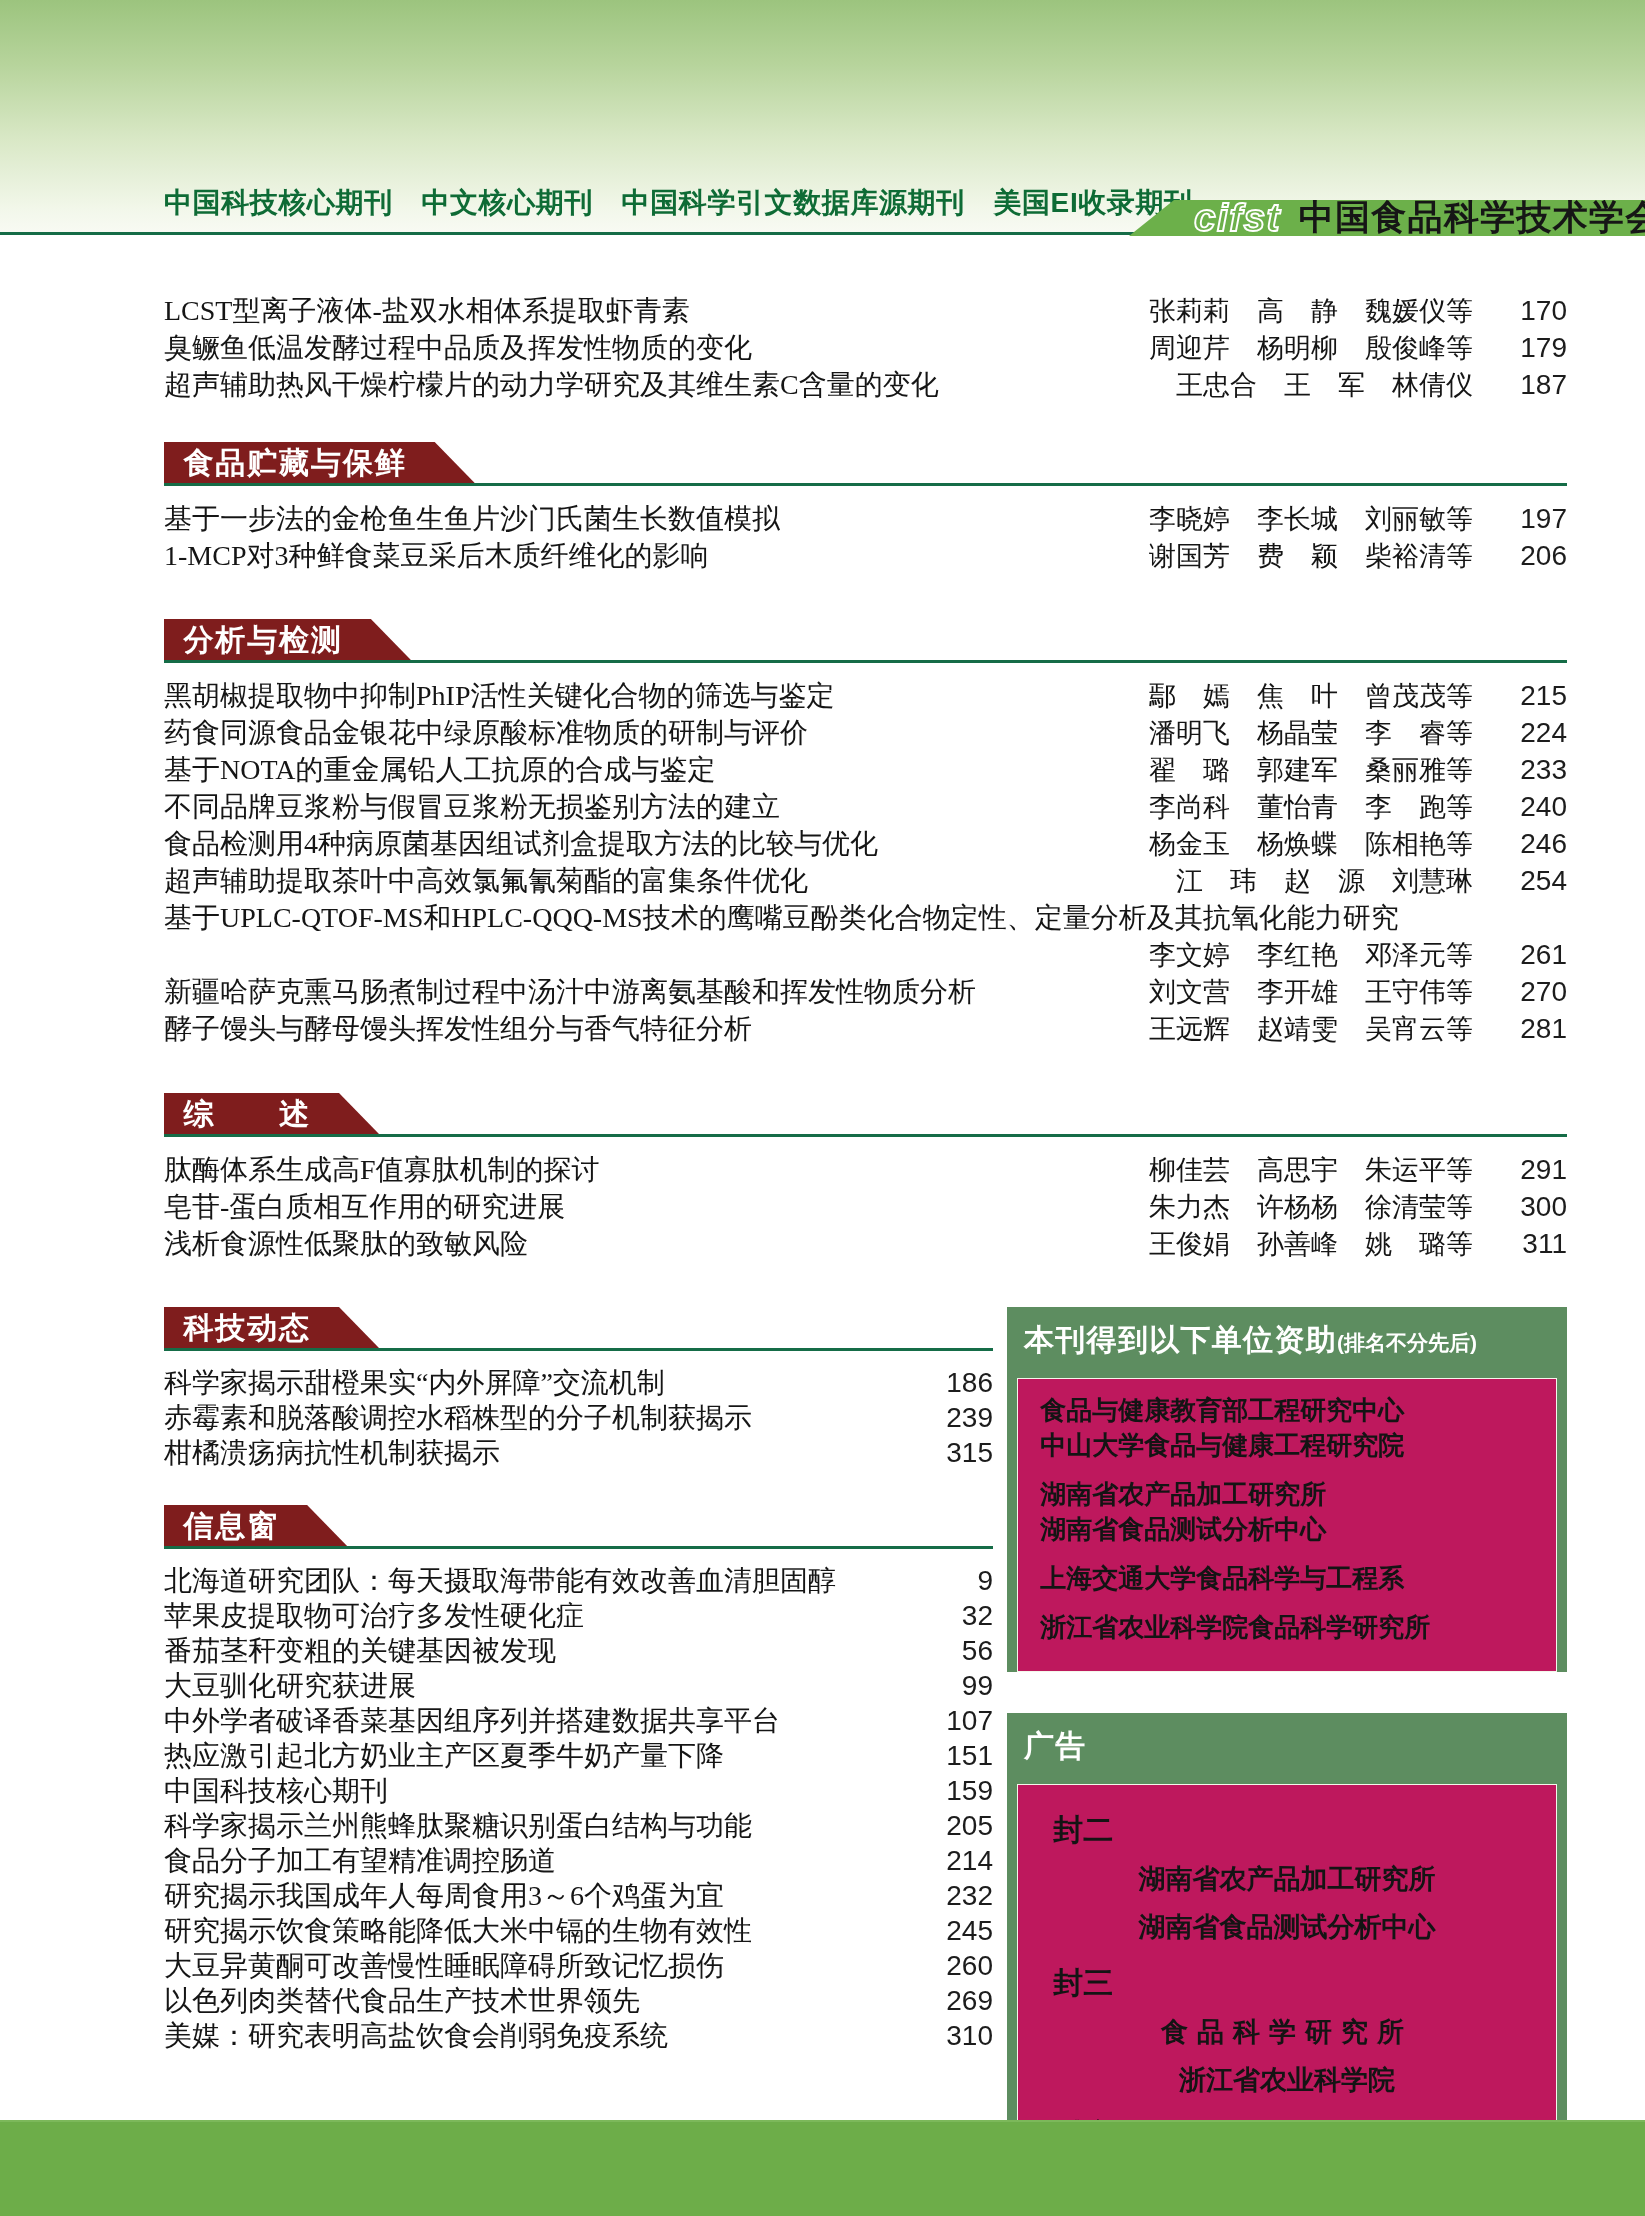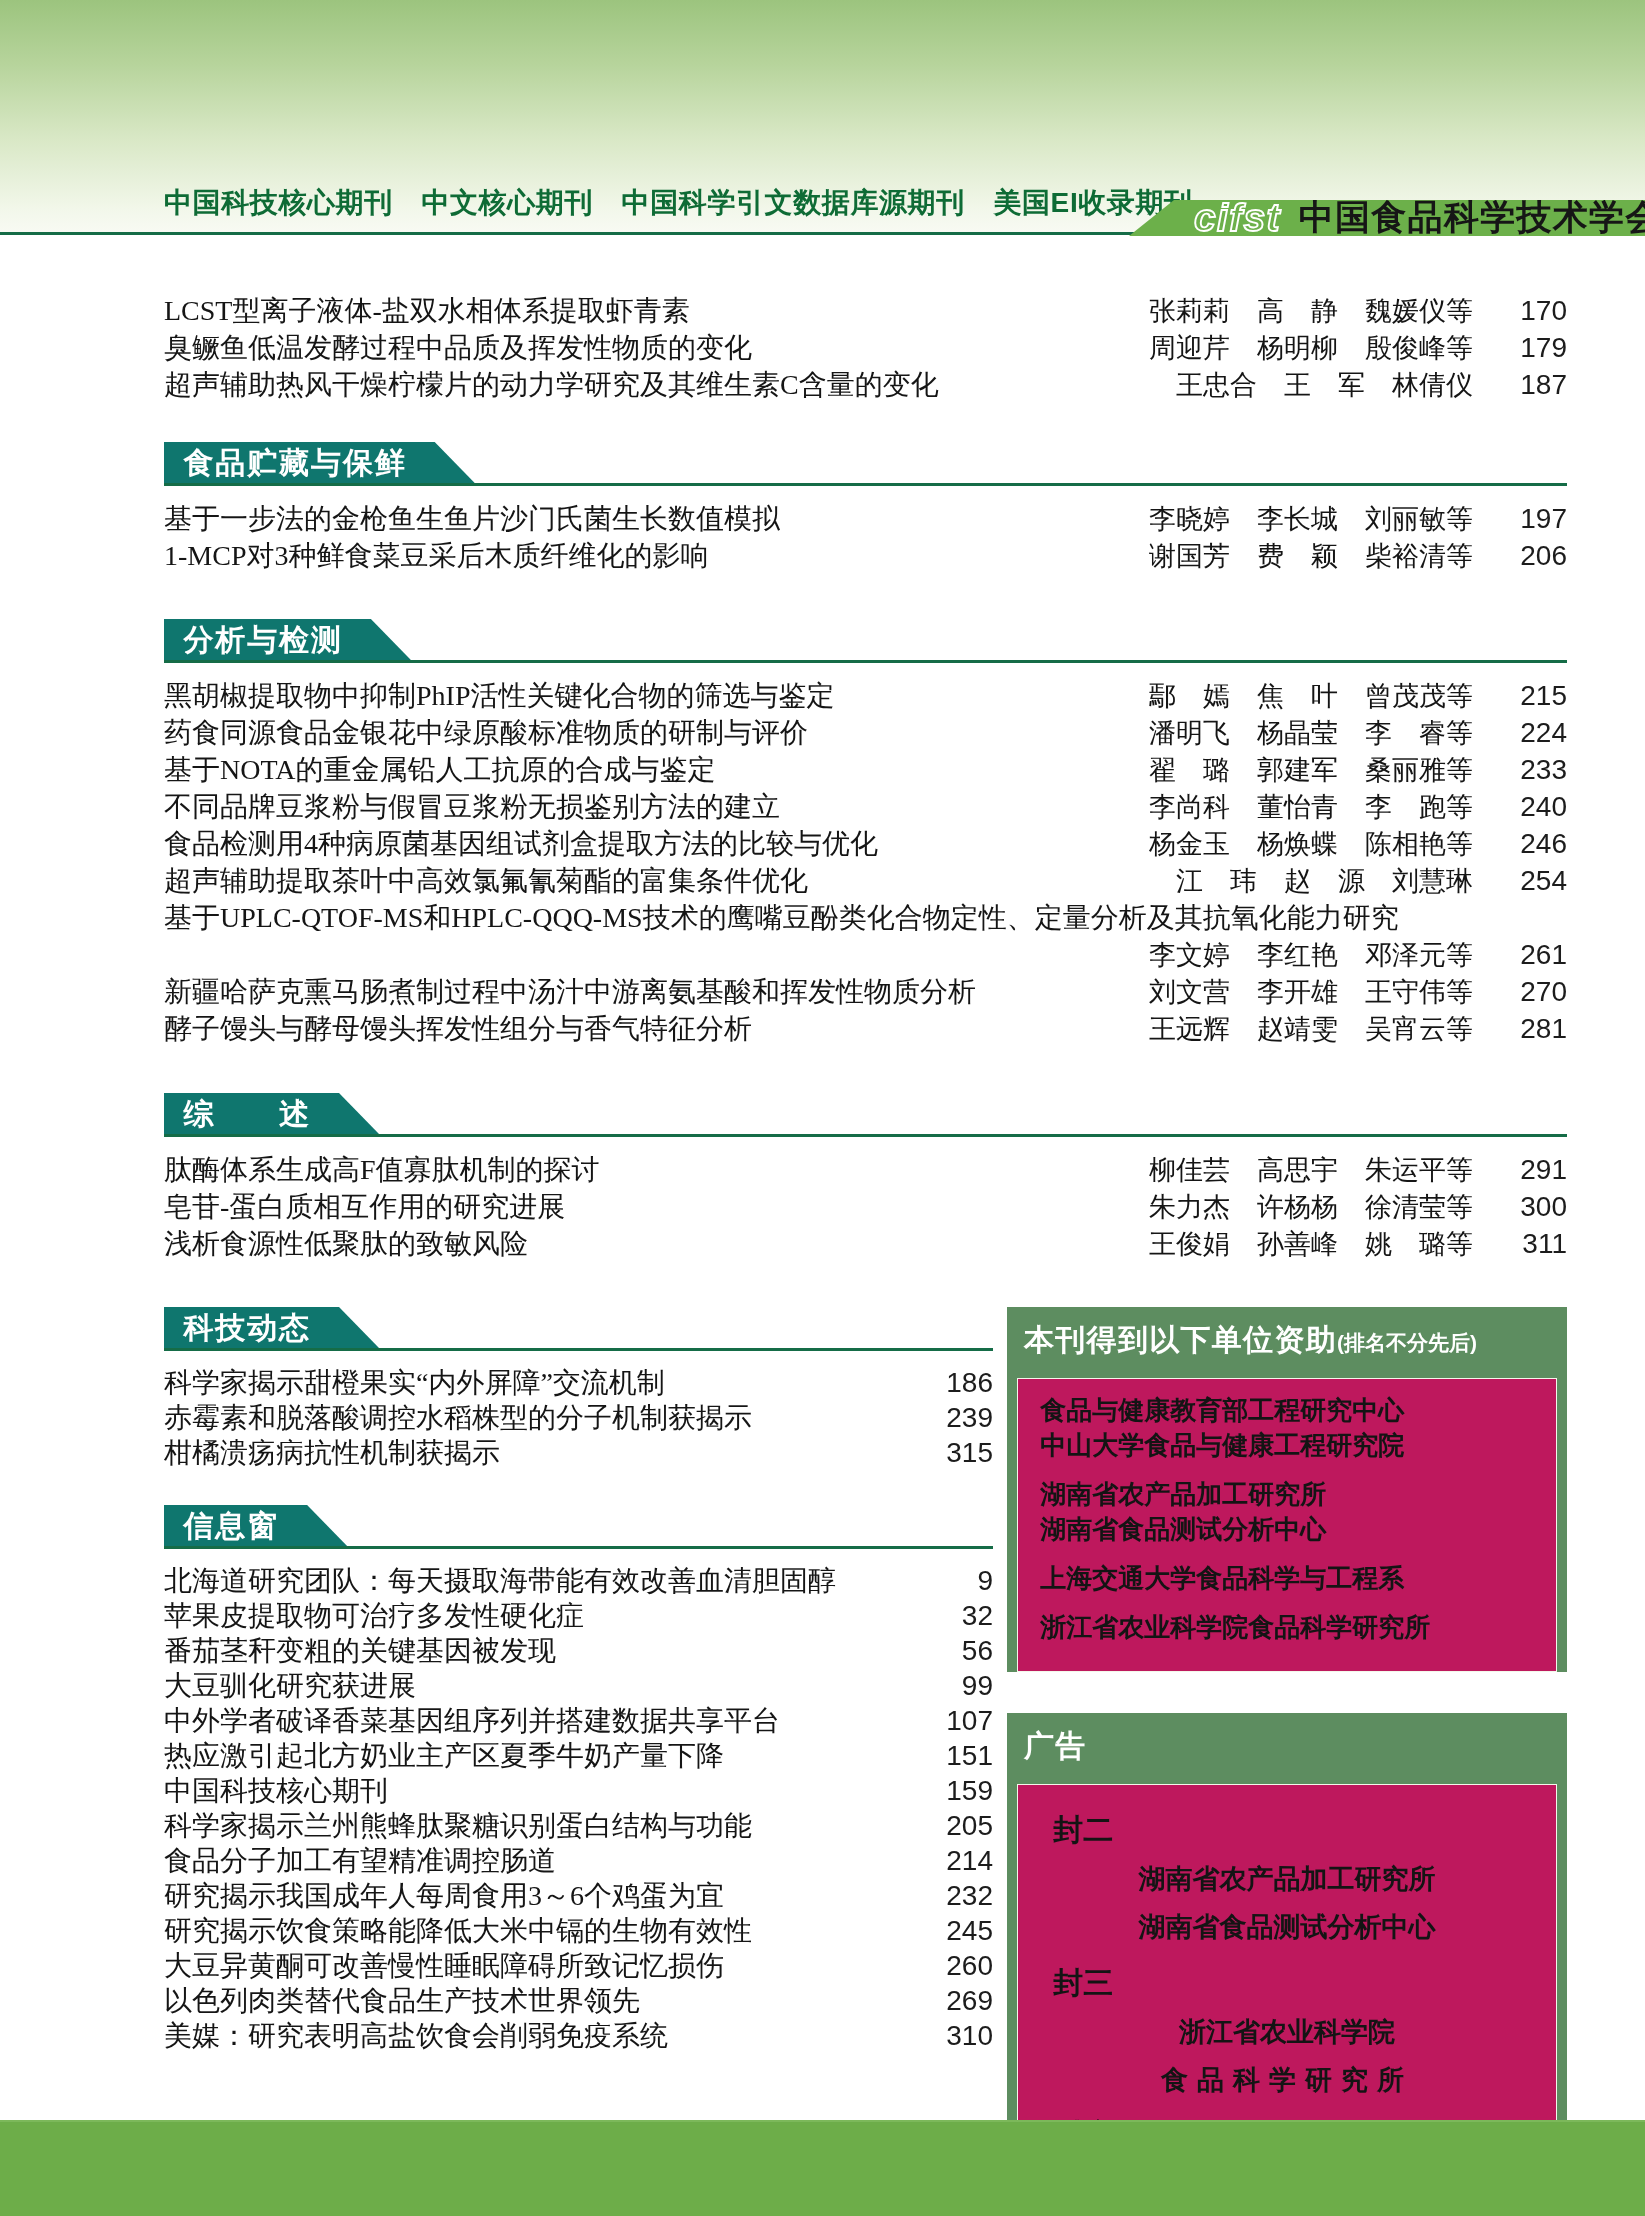--- a/index.html
+++ b/index.html
@@ -20,21 +20,21 @@
 
   
   .content{padding:0 78px 0 164px;}
   .row{display:flex;align-items:center;height:37px;font-size:28px;white-space:nowrap;}
   .row .t{flex:1 1 auto;overflow:hidden;}
   .row .a{margin-left:19.4px;font-size:27px;}
   .row .p{width:72px;margin-left:22px;text-align:right;
           font-family:"Liberation Sans",sans-serif;font-size:28px;color:#1c1c1c;}
 
   .banner-wrap{border-bottom:3.2px solid #156c47;line-height:0;}
-  .banner{display:inline-block;background:#0f766e;color:#ffffff;
+  .banner{display:inline-block;background:#7f1d1d;color:#ffffff;
           font-family:"Liberation Sans",sans-serif;font-weight:bold;font-size:30px;
           line-height:41px;padding:0 68px 0 19.4px;letter-spacing:1.9px;
           clip-path:polygon(0 0,calc(100% - 40px) 0,100% 100%,0 100%);}
   .items{margin-top:14px;}
   .top-articles{padding-top:57px;}
   .sec1{margin-top:39px;} .sec2{margin-top:45px;} .sec3{margin-top:46px;}
 
   
   .cols{display:flex;margin-top:45px;align-items:flex-start;}
   .col-left{width:829px;}
@@ -365,22 +365,22 @@
 
         <div class="box">
           <div class="box-header">
             <span>广告</span>
           </div>
           <div class="box-body">
             <div class="cover-label">封二</div>
             <div class="ad-line">湖南省农产品加工研究所</div>
             <div class="ad-line">湖南省食品测试分析中心</div>
             <div class="cover-label">封三</div>
+            <div class="ad-line ls">食品科学研究所</div>
             <div class="ad-line">浙江省农业科学院</div>
-            <div class="ad-line ls">食品科学研究所</div>
             <div class="cover-label">封底</div>
             <div class="guru">GURU</div>
 
           </div>
         </div>
 
       </div>
     </div>
 
   </div>

